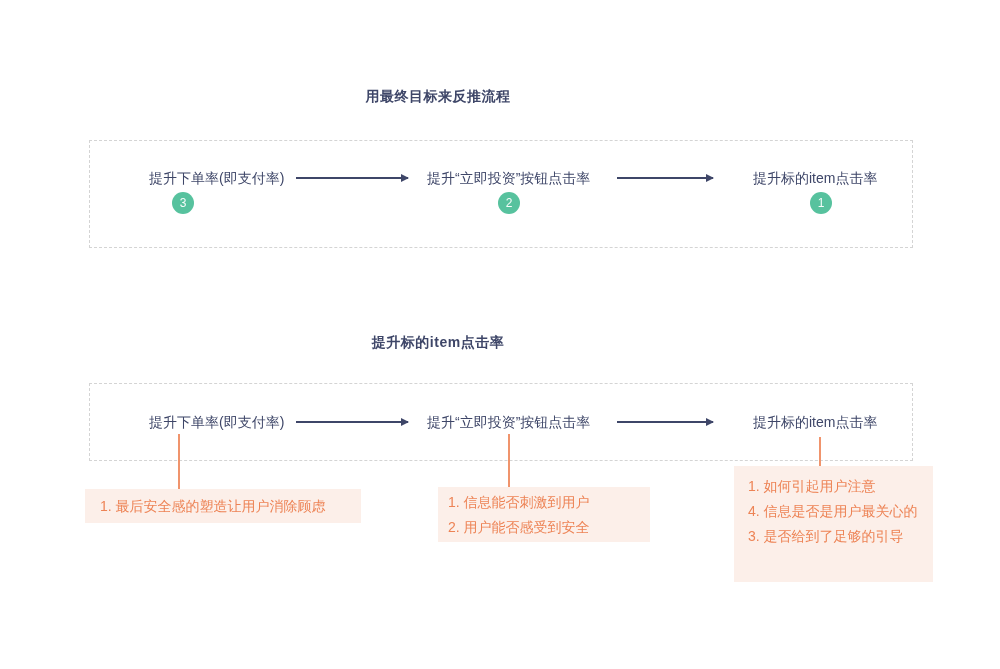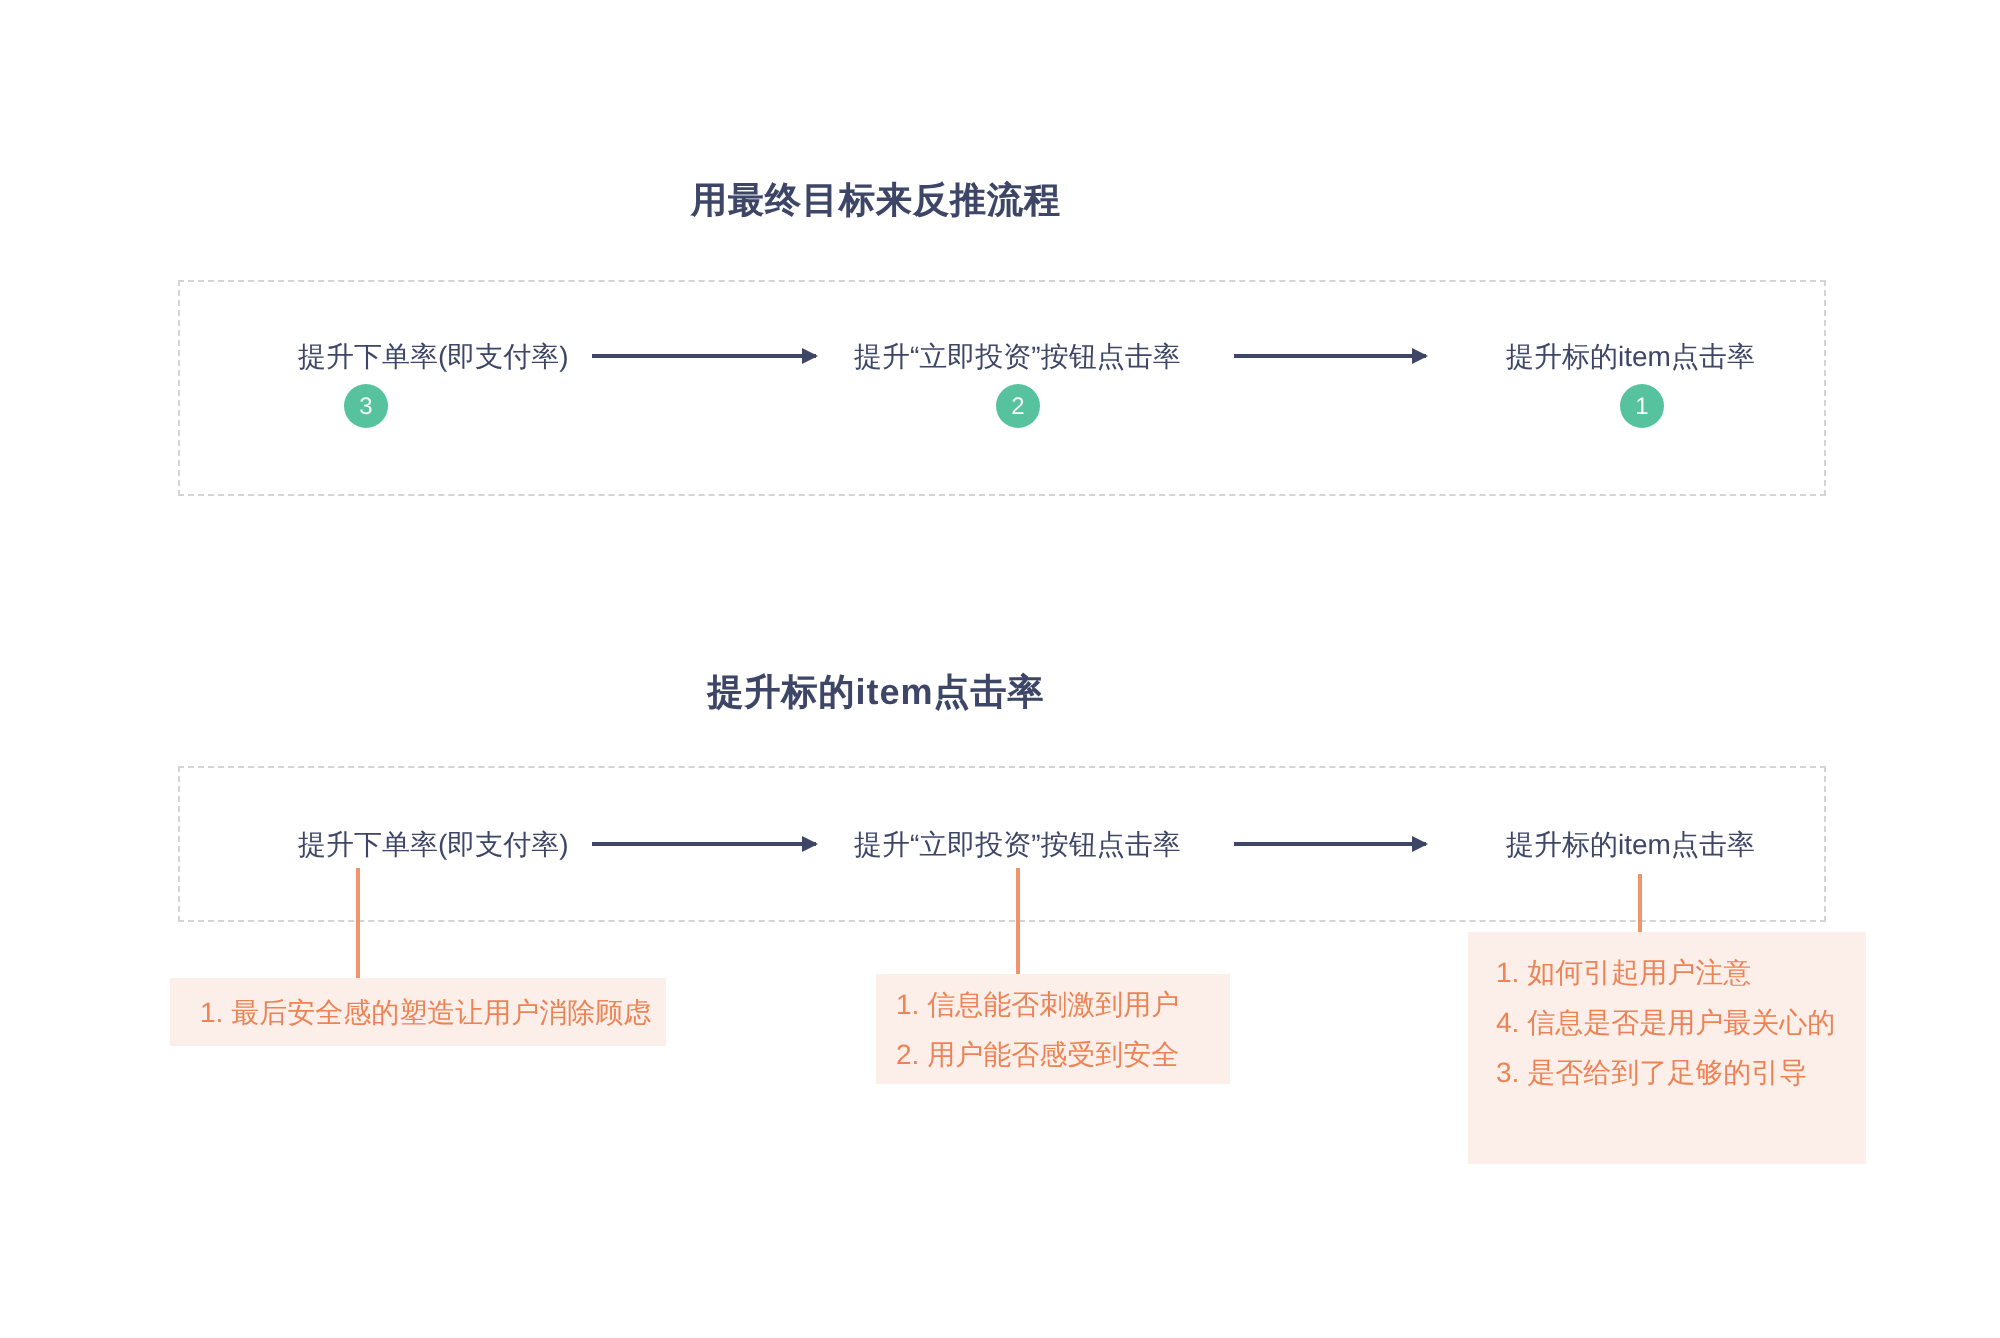--- a/index.html
+++ b/index.html
@@ -2,21 +2,21 @@
 <html><head>
 <meta charset="utf-8">
 <style>
   html,body{margin:0;padding:0;background:#ffffff;}
   .canvas{
     position:relative;width:1000px;height:669px;background:#ffffff;overflow:hidden;
     font-family:"Liberation Sans","DejaVu Sans",sans-serif;
   }
   .title{
     position:absolute;left:0;width:876px;text-align:center;
-    font-size:18px;font-weight:600;letter-spacing:0.5px;color:#3e4668;
+    font-size:14px;font-weight:600;letter-spacing:0.5px;color:#3e4668;
   }
   .flow-box{
     position:absolute;border:1px dashed #d4d4d4;background:transparent;
   }
   .step-label{
     position:absolute;font-size:14px;font-weight:500;color:#3e4668;
     white-space:nowrap;line-height:16px;margin-left:16px;
   }
   .arrow{
     position:absolute;height:1.5px;background:#3e4668;
@@ -66,25 +66,25 @@
   <div class="step-label" style="left:133px;top:414px">提升下单率(即支付率)</div>
   <div class="arrow" style="left:296px;top:421px;width:112px"></div>
   <div class="step-label" style="left:411px;top:414px">提升“立即投资”按钮点击率</div>
   <div class="arrow" style="left:617px;top:421px;width:96px"></div>
   <div class="step-label" style="left:737px;top:414px">提升标的item点击率</div>
 
   <div class="connector" style="left:178px;top:434px;height:55px"></div>
   <div class="connector" style="left:508px;top:434px;height:53px"></div>
   <div class="connector" style="left:819px;top:437px;height:49px"></div>
 
-  <div class="note-box" style="left:85px;top:489px;width:248px;height:34px;padding:4.5px 0 0 15px">
+  <div class="note-box" style="left:85px;top:489px;width:276px;height:34px;padding:4.5px 0 0 15px">
     <span class="note-line">1. 最后安全感的塑造让用户消除顾虑</span>
   </div>
 
-  <div class="note-box" style="left:438px;top:487px;width:177px;height:55px;padding:2.5px 0 0 10px">
+  <div class="note-box" style="left:438px;top:487px;width:212px;height:55px;padding:2.5px 0 0 10px">
     <span class="note-line">1. 信息能否刺激到用户</span>
     <span class="note-line">2. 用户能否感受到安全</span>
   </div>
 
   <div class="note-box" style="left:734px;top:466px;width:199px;height:116px;padding:8px 0 0 14px">
     <span class="note-line">1. 如何引起用户注意</span>
     <span class="note-line">4. 信息是否是用户最关心的</span>
     <span class="note-line">3. 是否给到了足够的引导</span>
   </div>
 

